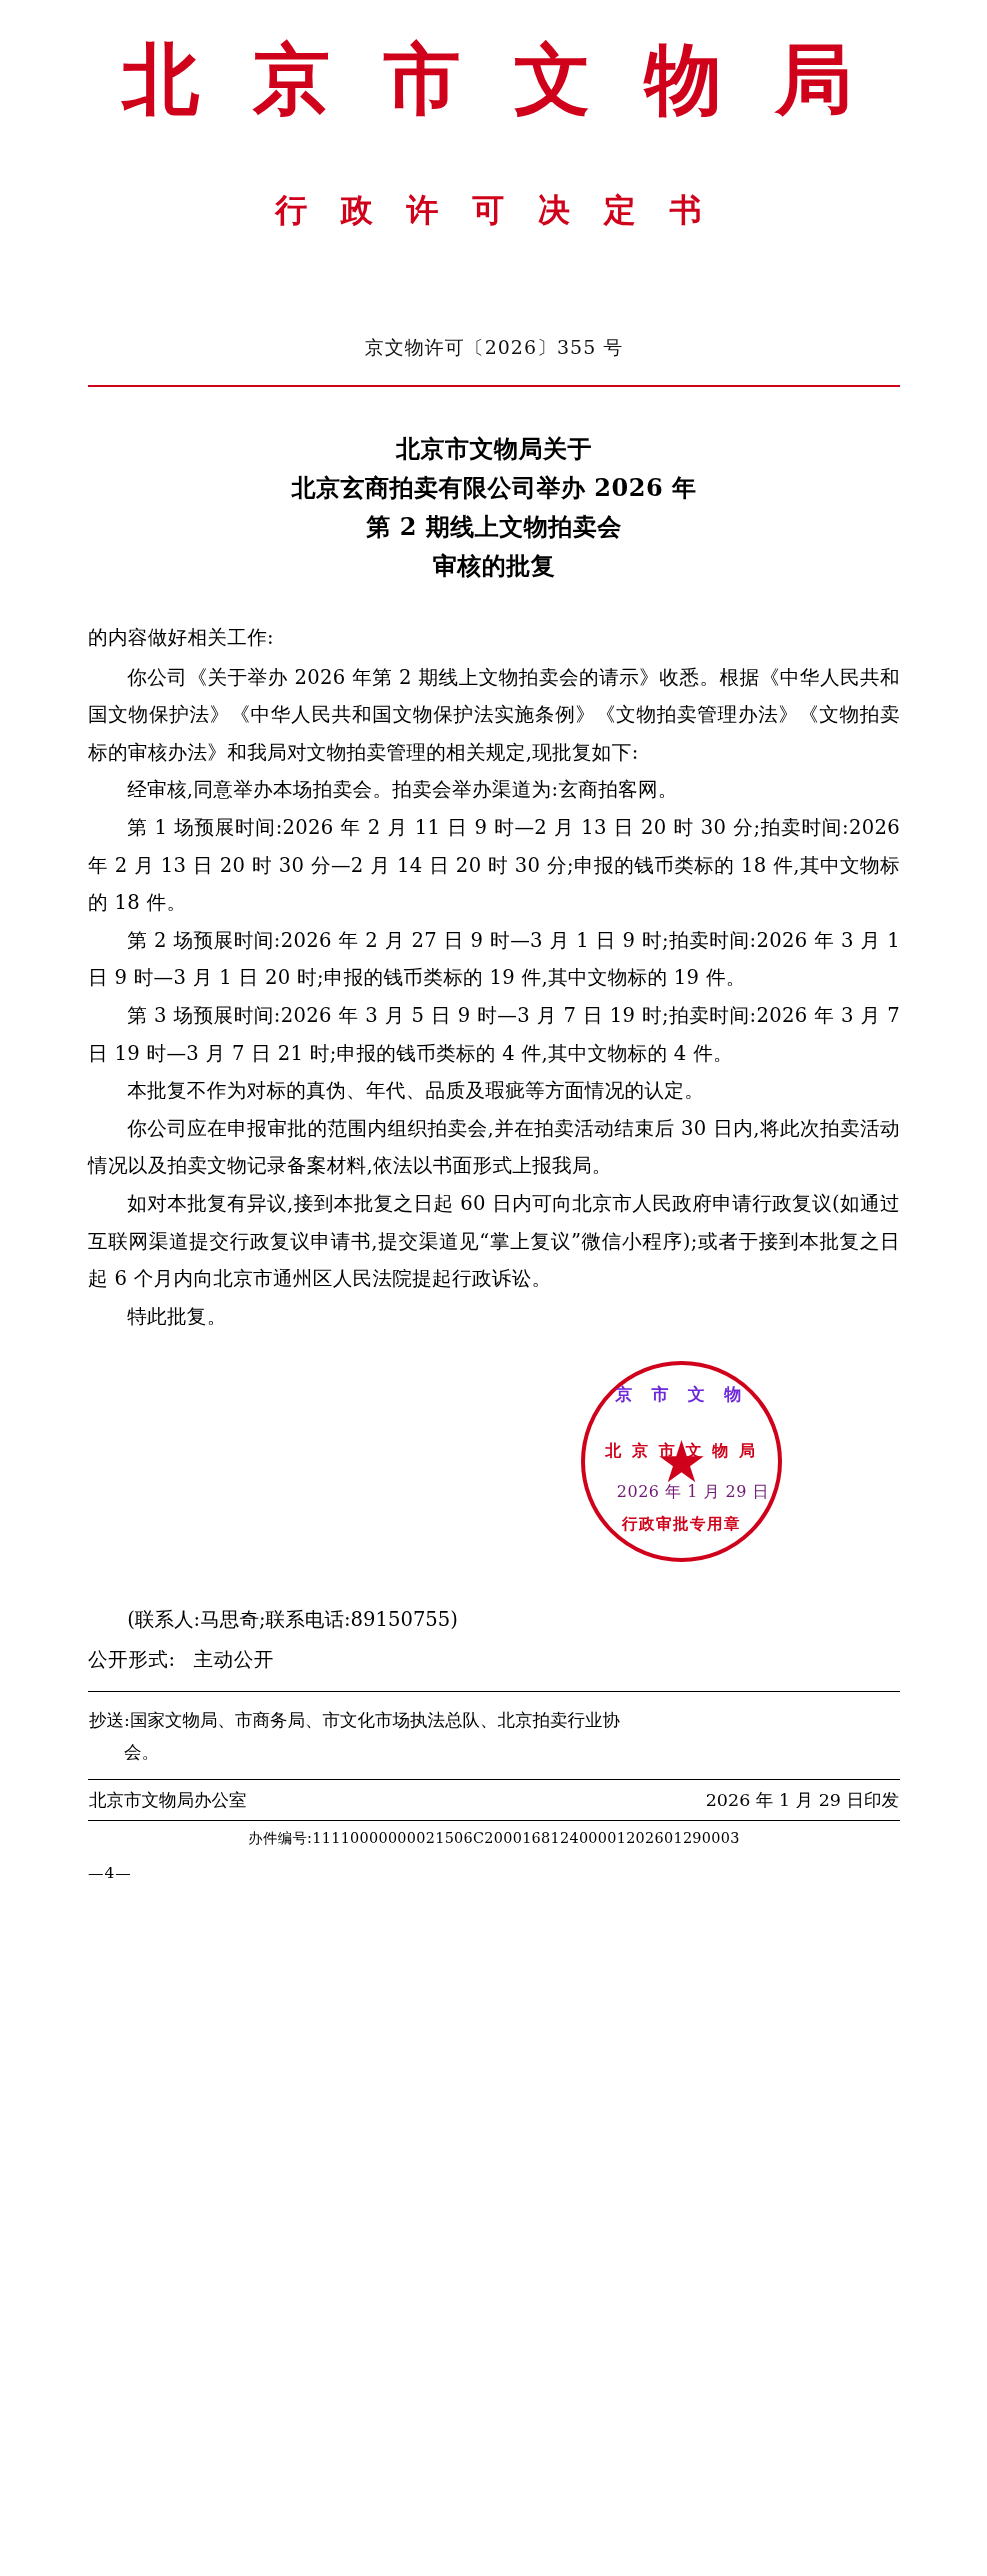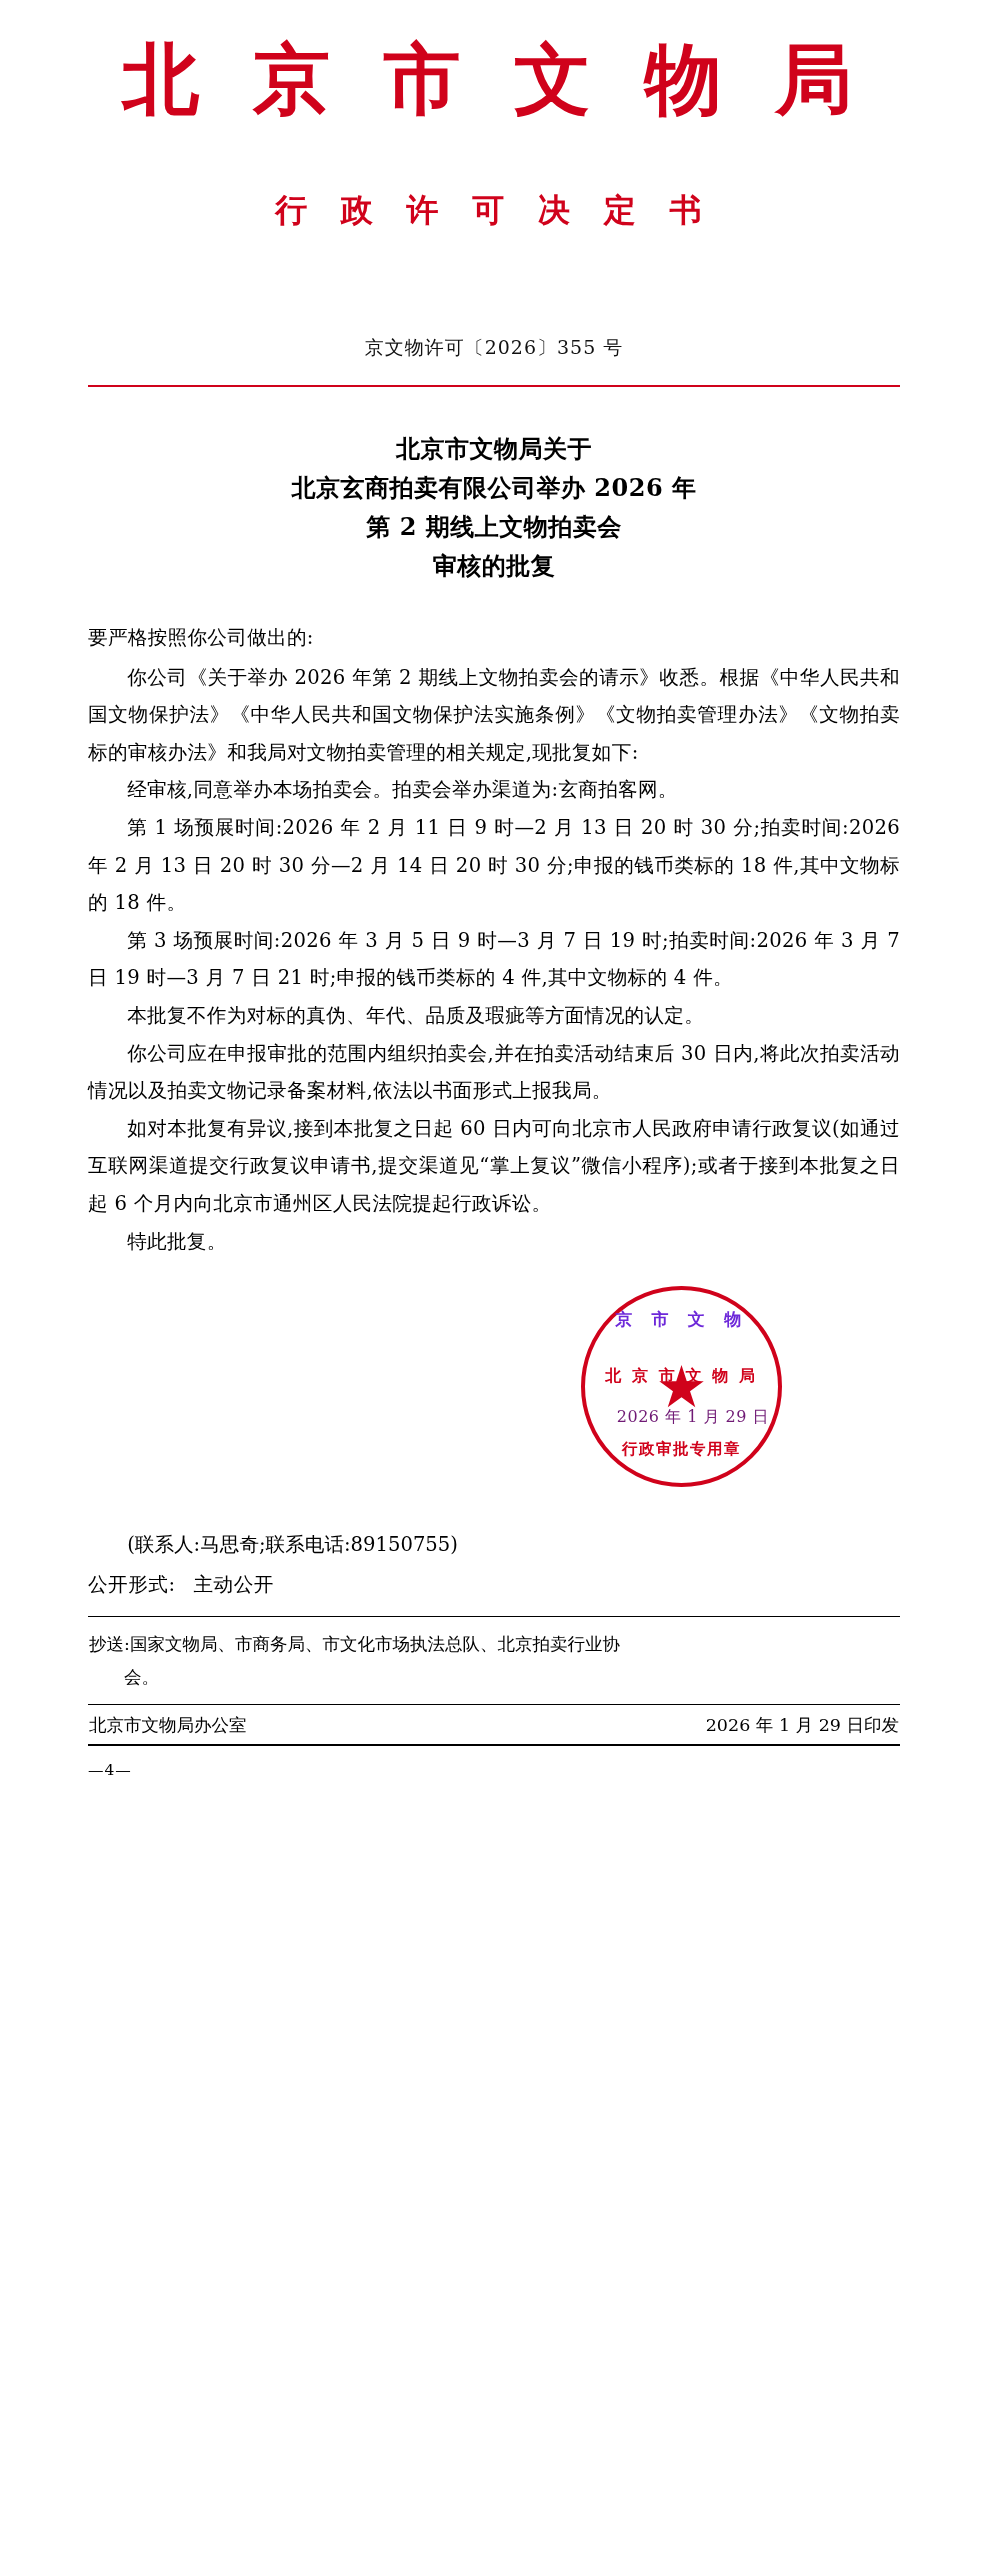--- a/index.html
+++ b/index.html
@@ -219,24 +219,25 @@
   <div class="red-rule"></div>
 
   <div class="doc-title">
     <div>北京市文物局关于</div>
     <div>北京玄商拍卖有限公司举办 2026 年</div>
     <div>第 2 期线上文物拍卖会</div>
     <div>审核的批复</div>
   </div>
 
   <div class="body-block">
-    <p class="addressee">要严格按照你公司做出的:</p>
+    <p class="addressee">的内容做好相关工作:</p>
     <p class="para">你公司《关于举办 2026 年第 2 期线上文物拍卖会的请示》收悉。根据《中华人民共和国文物保护法》《中华人民共和国文物保护法实施条例》《文物拍卖管理办法》《文物拍卖标的审核办法》和我局对文物拍卖管理的相关规定,现批复如下:</p>
     <p class="para">经审核,同意举办本场拍卖会。拍卖会举办渠道为:玄商拍客网。</p>
     <p class="para">第 1 场预展时间:2026 年 2 月 11 日 9 时—2 月 13 日 20 时 30 分;拍卖时间:2026 年 2 月 13 日 20 时 30 分—2 月 14 日 20 时 30 分;申报的钱币类标的 18 件,其中文物标的 18 件。</p>
+    <p class="para">第 2 场预展时间:2026 年 2 月 27 日 9 时—3 月 1 日 9 时;拍卖时间:2026 年 3 月 1 日 9 时—3 月 1 日 20 时;申报的钱币类标的 19 件,其中文物标的 19 件。</p>
     <p class="para">第 3 场预展时间:2026 年 3 月 5 日 9 时—3 月 7 日 19 时;拍卖时间:2026 年 3 月 7 日 19 时—3 月 7 日 21 时;申报的钱币类标的 4 件,其中文物标的 4 件。</p>
     <p class="para">本批复不作为对标的真伪、年代、品质及瑕疵等方面情况的认定。</p>
     <p class="para">你公司应在申报审批的范围内组织拍卖会,并在拍卖活动结束后 30 日内,将此次拍卖活动情况以及拍卖文物记录备案材料,依法以书面形式上报我局。</p>
     <p class="para">如对本批复有异议,接到本批复之日起 60 日内可向北京市人民政府申请行政复议(如通过互联网渠道提交行政复议申请书,提交渠道见“掌上复议”微信小程序);或者于接到本批复之日起 6 个月内向北京市通州区人民法院提起行政诉讼。</p>
     <p class="para">特此批复。</p>
   </div>
 
   <div class="seal-area">
     <div class="seal">
       <div class="seal-top-text">京 市 文 物</div>
@@ -265,17 +266,18 @@
 
   <div class="footer-rule"></div>
 
   <div class="footer-row">
     <div>北京市文物局办公室</div>
     <div>2026 年 1 月 29 日印发</div>
   </div>
 
   <div class="footer-rule2"></div>
 
+  <div class="doc-code">办件编号:11110000000021506C200016812400001202601290003</div>
 
   <div class="page-number">—4—</div>
 
 </div>
 
 
 </body></html>

